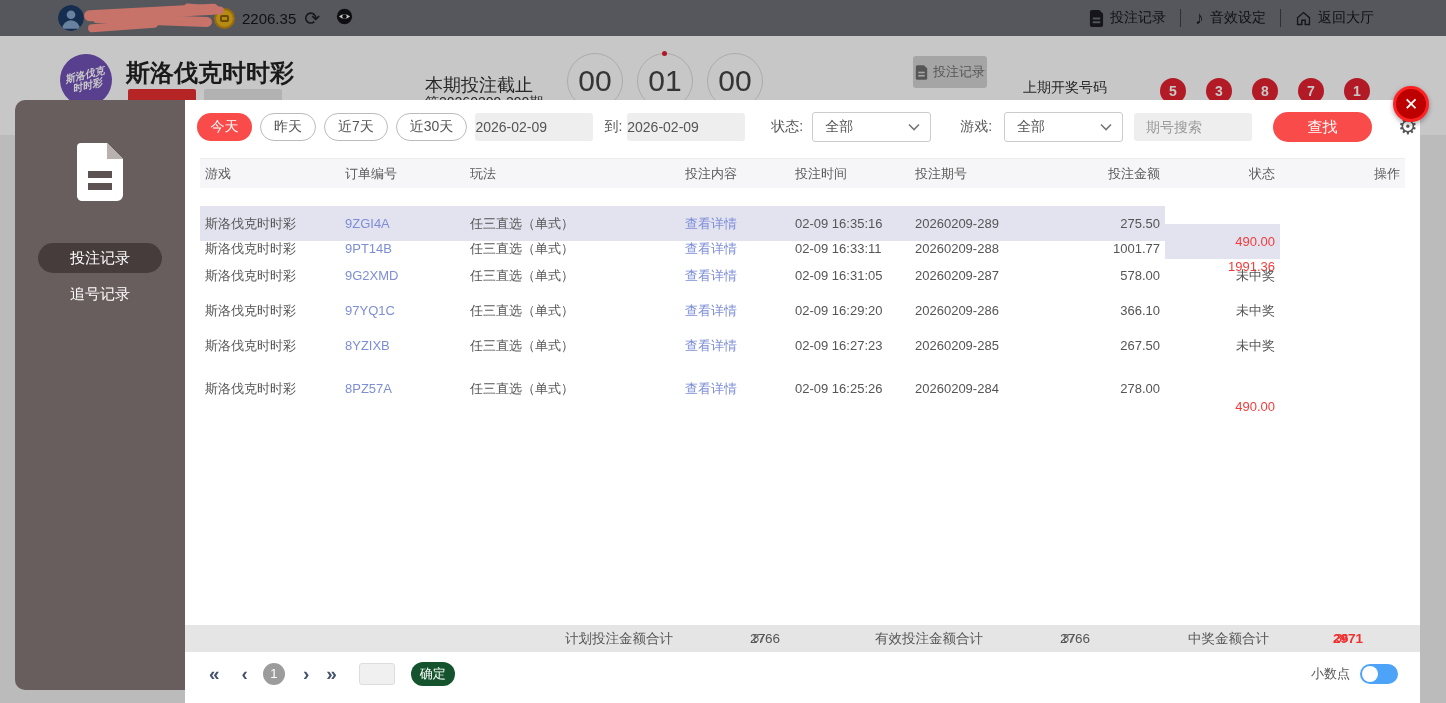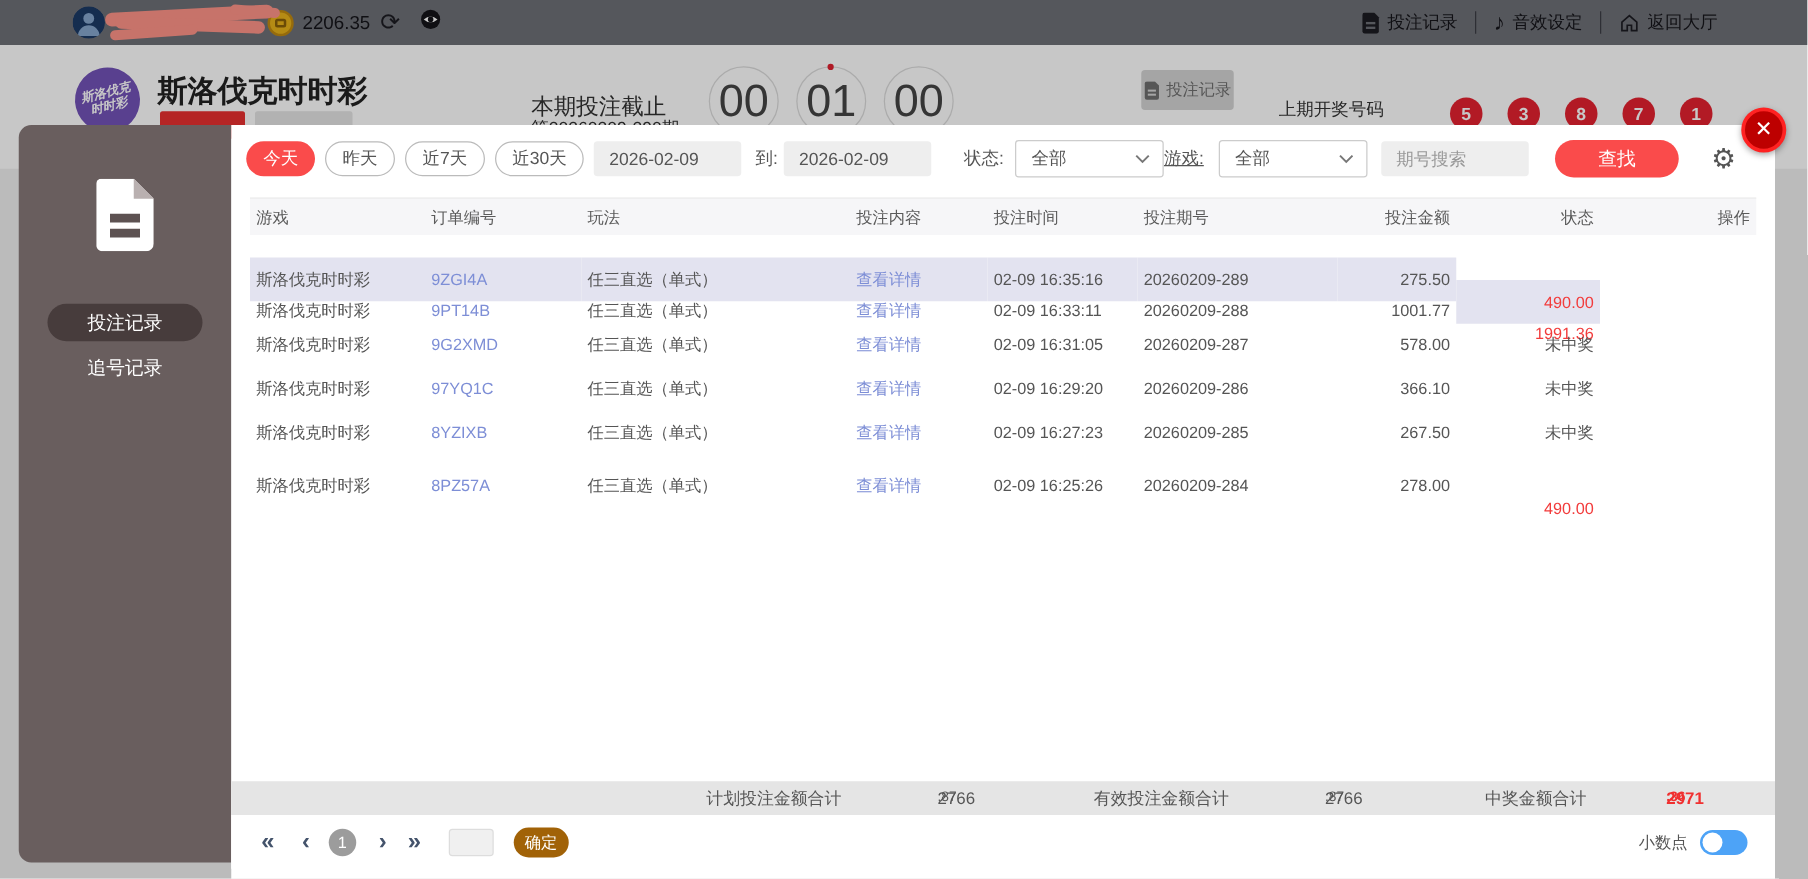--- a/index.html
+++ b/index.html
@@ -23,41 +23,41 @@
   #topbar .sep { width:1px; height:18px; background:#3c3d44; margin:0 14px; }
   .nicon { margin-right:6px; display:flex; }
 
   #gameheader { left:0; top:36px; width:1446px; height:99px; background:#ffffff; }
   .logo { left:60px; top:18px; width:52px; height:52px; border-radius:50%; background:#7352b8; color:#fff; transform:rotate(-14deg); display:flex; flex-direction:column; align-items:center; justify-content:center; font-size:10px; font-style:italic; line-height:11px; font-weight:bold; }
   .gtitle { left:126px; top:21px; font-size:24px; font-weight:bold; color:#222; }
   .gbtn-red { left:128px; top:53px; width:68px; height:22px; background:#e83030; border-radius:2px; }
   .gbtn-gray { left:204px; top:53px; width:78px; height:22px; background:#e4e4e4; border-radius:2px; }
   .deadline { left:425px; top:37px; font-size:18px; color:#333; }
   .period { left:425px; top:58px; font-size:14px; color:#333; }
-  .cd-circle { top:17px; width:56px; height:56px; border:1px solid #dcdcdc; border-radius:50%; display:flex; align-items:center; justify-content:center; font-size:36px; color:#444; }
+  .cd-circle { top:17px; width:56px; height:56px; border:1px solid #dcdcdc; border-radius:50%; display:flex; align-items:center; justify-content:center; font-size:30px; color:#444; }
   .cd-dot { left:662px; top:15px; width:5px; height:5px; border-radius:50%; background:#e02030; }
   .grayed-btn { left:913px; top:20px; width:74px; height:32px; background:#d4d4d4; border-radius:3px; display:flex; align-items:center; justify-content:center; font-size:13px; color:#6f6f6f; }
   .lastdraw-label { left:1023px; top:43px; font-size:14px; color:#333; }
   .ball { top:42px; width:26px; height:26px; border-radius:50%; background:#e52230; color:#fff; font-size:14px; font-weight:bold; display:flex; align-items:center; justify-content:center; }
 
   #dim { left:0; top:0; width:1446px; height:703px; background:rgba(0,0,0,0.22); z-index:5; }
 
   
   #sidebar { left:15px; top:100px; width:170px; height:590px; background:#695e5e; border-radius:10px 0 0 10px; z-index:10; }
   .side-doc { left:62px; top:43px; }
   .side-pill { left:23px; top:143px; width:124px; height:30px; background:#473c3c; border-radius:15px; color:#fff; font-size:15px; display:flex; align-items:center; justify-content:center; cursor:pointer; }
   .side-item2 { left:0; top:185px; width:170px; text-align:center; color:#fff; font-size:15px; cursor:pointer; }
 
   #panel { left:185px; top:100px; width:1235px; height:610px; background:#fff; border-radius:0 8px 8px 0; z-index:10; }
 
   .filterbar { position:absolute; left:0; top:12px; width:1235px; height:30px; display:flex; align-items:center; padding-left:12px; font-size:14px; color:#555; }
   .pill { height:28px; border-radius:14px; display:flex; align-items:center; justify-content:center; font-size:14px; cursor:pointer; }
   .pill.red { background:#fa4b4b; color:#fff; width:55px; }
   .pill.ghost { background:#fff; border:1px solid #bbb; color:#555; padding:0 13px; margin-left:8px; }
-  .datebox { width:118px; height:28px; background:#eeeeee; border-radius:3px; display:flex; align-items:center; padding-left:12px; font-size:14px; color:#555; cursor:pointer; }
+  .datebox { width:118px; height:28px; background:#eeeeee; border-radius:3px; display:flex; align-items:center; padding-left:0; font-size:14px; color:#555; cursor:pointer; }
   .selbox { width:119px; height:30px; background:#fff; border:1px solid #ccc; border-radius:3px; display:flex; align-items:center; padding-left:12px; font-size:14px; color:#555; position:relative; cursor:pointer; }
   .selbox svg { position:absolute; right:10px; top:10px; }
   .searchbox { width:118px; height:28px; background:#eeeeee; border:none; border-radius:3px; padding-left:12px; font-size:14px; color:#555; font-family:inherit; }
   .searchbox::placeholder { color:#999; }
   .findbtn { width:99px; height:30px; background:#fa4b4b; border-radius:15px; color:#fff; font-size:15px; display:flex; align-items:center; justify-content:center; margin-left:21px; cursor:pointer; }
   .gear { margin-left:26px; font-size:22px; color:#555; cursor:pointer; line-height:1; }
 
   .table { position:absolute; left:15px; top:58px; width:1205px; }
   .trow { display:grid; grid-template-columns:140px 125px 215px 110px 120px 160px 95px 115px 1fr; align-items:center; height:35px; font-size:13px; color:#555; }
   .trow.head { height:30px; background:#f6f6f8; border-top:1px solid #ececec; color:#5a5a5a; }
@@ -69,21 +69,21 @@
 
   .summary { position:absolute; left:0; top:525px; width:1235px; height:27px; background:#e5e5e5; font-size:13.5px; color:#555; }
   .summary span { position:absolute; line-height:27px; }
   .dec { font-size:11px; }
   .sum-win { color:#f03030; font-weight:bold; }
 
   .pager { position:absolute; left:0; top:552px; width:1235px; height:43px; background:#fff; display:flex; align-items:center; border-radius:0 0 8px 0; }
   .parrow { color:#44536b; font-size:19px; font-weight:bold; cursor:pointer; line-height:1; }
   .pnum { width:22px; height:22px; border-radius:50%; background:#9c9c9c; color:#fff; font-size:13px; display:flex; align-items:center; justify-content:center; margin-left:15px; cursor:pointer; }
   .pinput { width:36px; height:22px; background:#f0f0f0; border:1px solid #ddd; border-radius:3px; margin-left:22px; font-family:inherit; font-size:13px; text-align:center; }
-  .okbtn { width:44px; height:24px; background:#a16207; border-radius:12px; color:#fff; font-size:13px; display:flex; align-items:center; justify-content:center; margin-left:16px; cursor:pointer; }
+  .okbtn { width:44px; height:24px; background:#14532d; border-radius:12px; color:#fff; font-size:13px; display:flex; align-items:center; justify-content:center; margin-left:16px; cursor:pointer; }
   .dec-toggle-wrap { position:absolute; right:22px; top:0; height:43px; display:flex; align-items:center; }
   .dec-label { font-size:13px; color:#555; margin-right:10px; }
   .toggle { width:38px; height:20px; border-radius:10px; background:#4da3f7; position:relative; cursor:pointer; }
   .knob { position:absolute; left:2px; top:2px; width:16px; height:16px; border-radius:50%; background:#fff; }
 
   #closebtn { left:1393px; top:86px; width:36px; height:36px; border-radius:50%; background:#bd0000; border:3px solid #ff2222; color:#fff; font-size:17px; font-weight:bold; display:flex; align-items:center; justify-content:center; z-index:20; cursor:pointer; box-shadow:0 2px 5px rgba(0,0,0,0.35); }
 </style>
 </head>
 <body>
 
@@ -208,21 +208,21 @@
     <span class="datebox" style="margin-left:8px;">2026-02-09</span>
     <span style="margin-left:11px;">到:</span>
     <span class="datebox" style="margin-left:5px;">2026-02-09</span>
     <span style="margin-left:26px;">状态:</span>
     <span class="selbox" style="margin-left:9px;">
       <span>全部</span>
       <svg width="12" height="8" viewBox="0 0 12 8" fill="none" stroke="#777" stroke-width="1.6">
           <path d="M1 1.5 L6 6.5 L11 1.5"></path>
         </svg>
     </span>
-    <span style="text-decoration:underline;">游戏:</span>
+    <span style="margin-left:29px;">游戏:</span>
     <span class="selbox" style="margin-left:12px;">
       <span>全部</span>
       <svg width="12" height="8" viewBox="0 0 12 8" fill="none" stroke="#777" stroke-width="1.6">
           <path d="M1 1.5 L6 6.5 L11 1.5"></path>
         </svg>
     </span>
     <input class="searchbox" style="margin-left: 11px;" placeholder="期号搜索">
     <span class="findbtn">查找</span>
     <span class="gear">⚙</span>
   </div>

